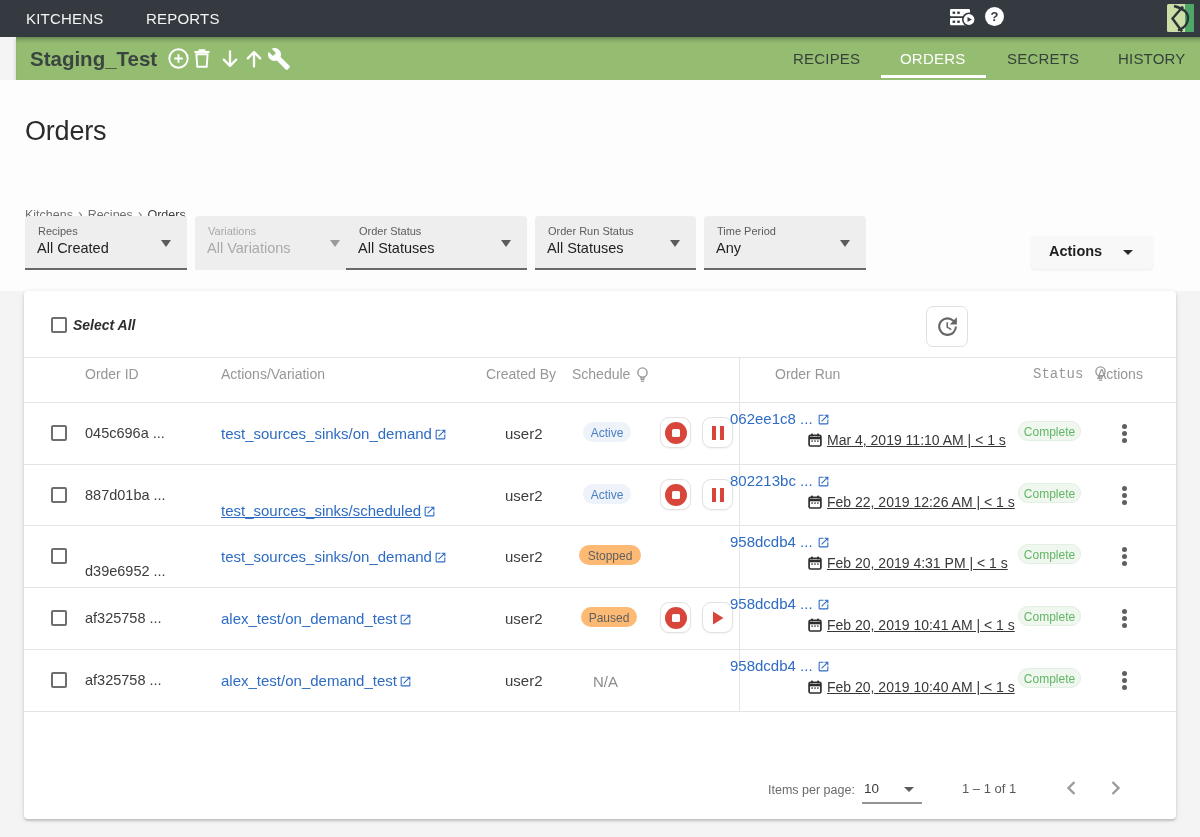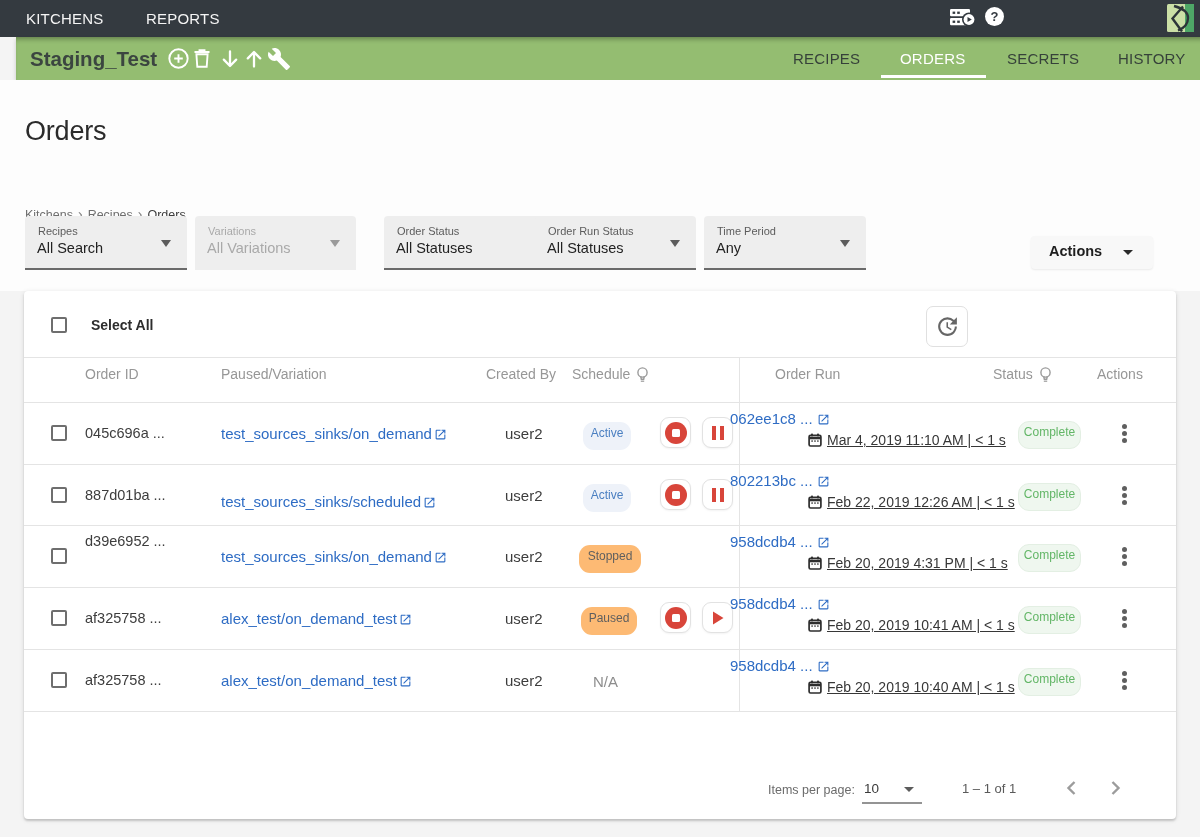--- a/index.html
+++ b/index.html
@@ -31,33 +31,33 @@
 .filter.disabled .lab,.filter.disabled .val{color:#a9a9a9;}
 .filter .arr{position:absolute;right:16px;top:24px;width:0;height:0;border-left:5.5px solid transparent;border-right:5.5px solid transparent;border-top:7px solid #5c5c5c;}
 .filter.disabled .arr{border-top-color:#9a9a9a;}
 .actionsbtn{position:absolute;left:1031px;top:236px;width:122px;height:33px;background:#f8f8f8;border-radius:4px;box-shadow:0 1px 2px rgba(0,0,0,0.08);}
 .actionsbtn .t{position:absolute;left:18px;top:7px;font-size:14.5px;font-weight:bold;color:#1f1f1f;}
 .actionsbtn .arr{position:absolute;right:20px;top:14px;width:0;height:0;border-left:5px solid transparent;border-right:5px solid transparent;border-top:5px solid #2a2a2a;}
 
 .card{position:absolute;left:24px;top:291px;width:1152px;height:528px;background:#fff;border-radius:4px;box-shadow:0 2px 2px rgba(0,0,0,0.14),0 1px 5px rgba(0,0,0,0.12);}
 .selall{position:absolute;left:27px;top:26px;display:flex;align-items:center;}
 .cb{width:16px;height:16px;border:2px solid #6e6e6e;border-radius:2px;background:#fff;}
-.selall .t{margin-left:24px;font-size:14px;font-weight:bold;color:#2d2d2d;}
+.selall .t{margin-left:6px;font-size:14px;font-weight:bold;color:#2d2d2d;font-style:italic;}
 .refreshbtn{position:absolute;left:902px;top:15px;width:42px;height:41px;border:1px solid #e0e0e0;border-radius:7px;display:flex;align-items:center;justify-content:center;}
 .search{position:absolute;left:961px;top:24px;width:161px;border-bottom:1.5px solid #9a9a9a;height:30px;}
 .search .ph{position:absolute;left:23px;top:6px;font-size:14.5px;color:#757575;}
 .hdiv{position:absolute;left:0;width:1152px;height:1px;background:#e4e4e4;}
 .vdiv{position:absolute;left:715px;top:67px;width:1px;height:353px;background:#e4e4e4;}
 .th{position:absolute;font-size:14px;color:#979797;}
 
 .rowid{position:absolute;left:61px;font-size:14.5px;color:#3d3d3d;}
 .rcb{position:absolute;left:27px;}
 .rlink{position:absolute;font-size:15px;color:#2e6cc4;}
 .user{position:absolute;left:481px;font-size:15px;color:#3d3d3d;}
-.chip{position:absolute;height:28px;border-radius:11px;font-size:12px;line-height:22px;text-align:center;}
+.chip{position:absolute;height:20px;border-radius:11px;font-size:12px;line-height:22px;text-align:center;}
 .chip.active{background:#eef2f9;color:#4a7fc1;}
 .chip.gray{background:#fdba74;color:#5f5f5f;}
 .chip.complete{background:#eff7ef;color:#63b667;border:1px solid #e3efe3;line-height:21px;}
 .na{position:absolute;left:569px;font-size:15px;color:#8d8d8d;}
 .ibtn{position:absolute;width:31px;height:31px;border:1px solid #e2e2e2;border-radius:9px;display:flex;align-items:center;justify-content:center;background:#fff;box-shadow:0 1px 2px rgba(0,0,0,0.05);}
 .runlink{position:absolute;left:706px;font-size:15px;color:#2e6cc4;}
 .rundate{position:absolute;left:784px;font-size:14px;color:#373737;text-decoration:underline;}
 .kebab{position:absolute;left:1098px;width:5px;}
 .kebab i{display:block;width:5px;height:5px;border-radius:50%;background:#5f5f5f;margin-bottom:2px;}
 
@@ -126,29 +126,29 @@
   <div class="tab" style="left:1102px;">HISTORY</div>
   <div class="tabline"></div>
 </div>
 
 <div class="contenttop"></div>
 <h1 class="orders">Orders</h1>
 <div class="crumbs"><a>Kitchens</a><span class="sep">›</span><a>Recipes</a><span class="sep">›</span><span class="cur">Orders</span></div>
 
 <div class="filter" style="left:25px;width:162px;">
     <div class="lab">Recipes</div>
-    <div class="val">All Search</div>
+    <div class="val">All Created</div>
     <div class="arr"></div>
   </div>
 <div class="filter disabled" style="left:195px;width:161px;">
     <div class="lab">Variations</div>
     <div class="val">All Variations</div>
     <div class="arr"></div>
   </div>
-<div class="filter" style="left:384px;width:181px;">
+<div class="filter" style="left:346px;width:181px;">
     <div class="lab">Order Status</div>
     <div class="val">All Statuses</div>
     <div class="arr"></div>
   </div>
 <div class="filter" style="left:535px;width:161px;">
     <div class="lab">Order Run Status</div>
     <div class="val">All Statuses</div>
     <div class="arr"></div>
   </div>
 <div class="filter" style="left:704px;width:162px;">
@@ -168,29 +168,29 @@
     </div>
   <div class="refreshbtn">
     <svg width="25" height="25" viewBox="0 0 24 24">
         <path d="M21 10.12h-6.78l2.74-2.82c-2.73-2.7-7.15-2.8-9.88-.1a6.875 6.875 0 0 0 0 9.79 7.02 7.02 0 0 0 9.88 0C18.32 15.65 19 14.08 19 12.1h2c0 1.98-.88 4.55-2.64 6.29-3.51 3.48-9.21 3.48-12.72 0-3.5-3.47-3.53-9.11-.02-12.58a8.987 8.987 0 0 1 12.65 0L21 3v7.12zM12.5 8v4.25l3.5 2.08-.72 1.21L11 13V8h1.5z" fill="#666"></path>
       </svg>
   </div>
   <div class="hdiv" style="top:66px;"></div>
   <div class="vdiv"></div>
 
   <div class="th" style="left:61px;top:75px;">Order ID</div>
-  <div class="th" style="left:197px;top:75px;">Paused/Variation</div>
+  <div class="th" style="left:197px;top:75px;">Actions/Variation</div>
   <div class="th" style="left:462px;top:75px;">Created By</div>
   <div class="th" style="left:548px;top:75px;">Schedule <svg width="11" height="15" viewBox="0 0 11 15" style="vertical-align:-3px;margin-left:3px;">
         <circle cx="5.5" cy="5.5" r="4.6" fill="none" stroke="#9a9a9a" stroke-width="1.4"></circle>
         <path d="M3.8 9.5 L4.3 12.2 H6.7 L7.2 9.5" fill="none" stroke="#9a9a9a" stroke-width="1.4"></path>
         <path d="M3.8 14.2h3.4" stroke="#9a9a9a" stroke-width="1.2"></path>
       </svg></div>
   <div class="th" style="left:751px;top:75px;">Order Run</div>
-  <div class="th" style="left:969px;top:75px;">Status <svg width="11" height="15" viewBox="0 0 11 15" style="vertical-align:-3px;margin-left:3px;">
+  <div class="th" style="left:1009px;top:75px;font-family:Liberation Mono, monospace;">Status <svg width="11" height="15" viewBox="0 0 11 15" style="vertical-align:-3px;margin-left:3px;">
         <circle cx="5.5" cy="5.5" r="4.6" fill="none" stroke="#9a9a9a" stroke-width="1.4"></circle>
         <path d="M3.8 9.5 L4.3 12.2 H6.7 L7.2 9.5" fill="none" stroke="#9a9a9a" stroke-width="1.4"></path>
         <path d="M3.8 14.2h3.4" stroke="#9a9a9a" stroke-width="1.2"></path>
       </svg></div>
   <div class="th" style="left:1073px;top:75px;">Actions</div>
   <div class="hdiv" style="top:111px;"></div>
   <div class="hdiv" style="top:173px;"></div>
   <div class="hdiv" style="top:234px;"></div>
   <div class="hdiv" style="top:296px;"></div>
   <div class="hdiv" style="top:358px;"></div>
@@ -229,21 +229,21 @@
       </svg>Mar 4, 2019 11:10 AM | &lt; 1 s</div>
   <div class="chip complete" style="left:994px;top:130px;width:63px;">Complete</div>
   <div class="kebab" style="top:133px;">
       <i></i>
       <i></i>
       <i></i>
     </div>
 
   <div class="rcb cb" style="top:196px;"></div>
   <div class="rowid" style="top:196px;">887d01ba ...</div>
-  <div class="rlink" style="left:197px;top:202px;">test_sources_sinks/scheduled<svg class="ext" width="13" height="13" viewBox="0 0 24 24" style="margin-left:2px;vertical-align:-1.5px;" fill="#2e6cc4">
+  <div class="rlink" style="left:197px;top:211px;text-decoration:underline;">test_sources_sinks/scheduled<svg class="ext" width="13" height="13" viewBox="0 0 24 24" style="margin-left:2px;vertical-align:-1.5px;" fill="#2e6cc4">
         <path d="M19 19H5V5h7V3H5c-1.11 0-2 .9-2 2v14c0 1.1.89 2 2 2h14c1.1 0 2-.9 2-2v-7h-2v7zM14 3v2h3.59l-9.83 9.83 1.41 1.41L19 6.41V10h2V3h-7z"></path>
       </svg></div>
   <div class="user" style="top:196px;">user2</div>
   <div class="chip active" style="left:559px;top:193px;width:48px;">Active</div>
   <div class="ibtn" style="left:636px;top:188px;">
       <svg width="24" height="24" viewBox="0 0 24 24">
         <circle cx="12" cy="12" r="11" fill="#d8453a"></circle>
         <rect x="8" y="8" width="8" height="8" rx="1.5" fill="#fff"></rect>
       </svg>
     </div>
@@ -266,21 +266,21 @@
         <circle cx="9.9" cy="8" r="0.85" fill="#2e2e2e"></circle>
       </svg>Feb 22, 2019 12:26 AM | &lt; 1 s</div>
   <div class="chip complete" style="left:994px;top:192px;width:63px;">Complete</div>
   <div class="kebab" style="top:195px;">
       <i></i>
       <i></i>
       <i></i>
     </div>
 
   <div class="rcb cb" style="top:257px;"></div>
-  <div class="rowid" style="top:242px;text-align:right;">d39e6952 ...</div>
+  <div class="rowid" style="top:272px;text-align:right;">d39e6952 ...</div>
   <div class="rlink" style="left:197px;top:257px;">test_sources_sinks/on_demand<svg class="ext" width="13" height="13" viewBox="0 0 24 24" style="margin-left:2px;vertical-align:-1.5px;" fill="#2e6cc4">
         <path d="M19 19H5V5h7V3H5c-1.11 0-2 .9-2 2v14c0 1.1.89 2 2 2h14c1.1 0 2-.9 2-2v-7h-2v7zM14 3v2h3.59l-9.83 9.83 1.41 1.41L19 6.41V10h2V3h-7z"></path>
       </svg></div>
   <div class="user" style="top:257px;">user2</div>
   <div class="chip gray" style="left:555px;top:254px;width:62px;">Stopped</div>
   <div class="runlink" style="top:242px;">958dcdb4 ... <svg class="ext" width="13" height="13" viewBox="0 0 24 24" style="vertical-align:-1.5px;" fill="#2e6cc4">
         <path d="M19 19H5V5h7V3H5c-1.11 0-2 .9-2 2v14c0 1.1.89 2 2 2h14c1.1 0 2-.9 2-2v-7h-2v7zM14 3v2h3.59l-9.83 9.83 1.41 1.41L19 6.41V10h2V3h-7z"></path>
       </svg></div>
   <div class="rundate" style="top:264px;"><svg class="cal" width="14" height="14" viewBox="0 0 14 14" style="margin-right:5px;vertical-align:-2px;">
         <rect x="1.1" y="2.4" width="11.8" height="10.6" rx="1.4" fill="none" stroke="#2e2e2e" stroke-width="1.7"></rect>

